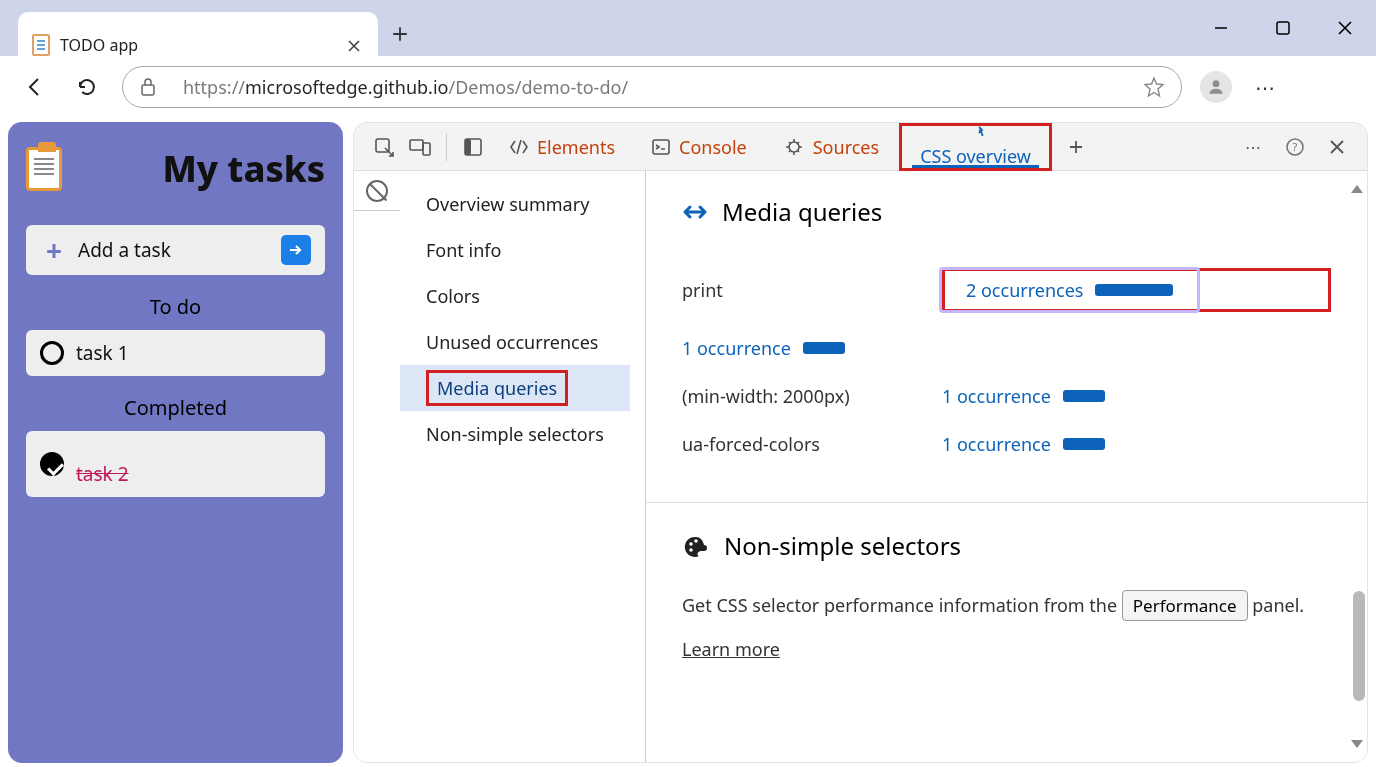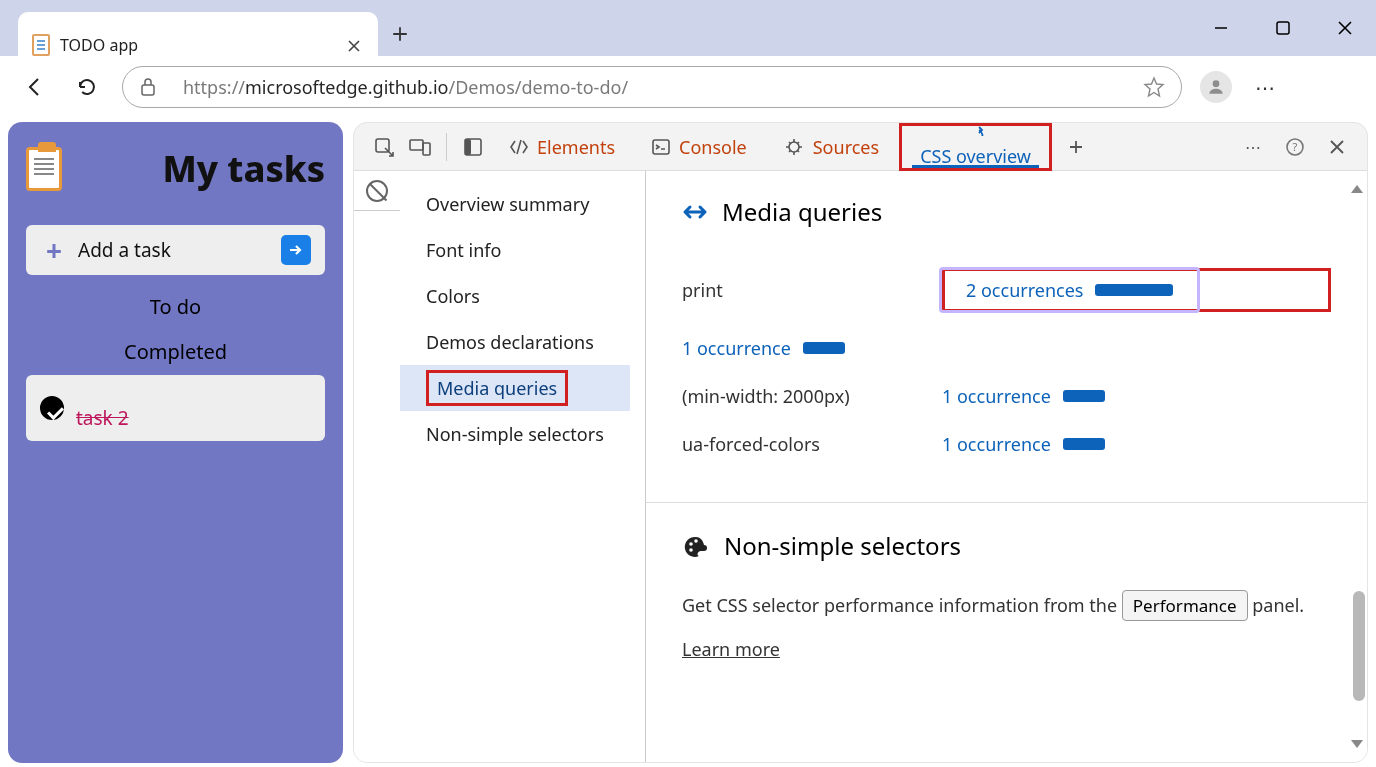--- a/index.html
+++ b/index.html
@@ -165,20 +165,24 @@
         <span class="plus">+</span>
         <span>Add a task</span>
       </span>
       <span class="go-btn">
         <svg width="18" height="18">
             <path d="M3 9 H13 M9 5 L13 9 L9 13" stroke="#fff" stroke-width="2.2" fill="none"></path>
           </svg>
       </span>
     </div>
     <div class="section-hdr">To do</div>
+    <div class="card task-card">
+      <span class="circle"></span>
+      <span class="task-text">task 1</span>
+    </div>
     <div class="section-hdr">Completed</div>
     <div class="card task-card done">
       <span class="circle"></span>
       <span class="task-text">task 2</span>
     </div>
   </div>
 
   <div class="devtools">
     <div class="dt-tabs">
       <div class="dt-icon-btn">
@@ -250,21 +254,21 @@
 
     <div class="dt-body">
       <div class="dt-side">
         <div class="dt-side-top">
           <span class="nosign"></span>
         </div>
         <div class="dt-nav">
           <div class="dt-nav-item">Overview summary</div>
           <div class="dt-nav-item">Font info</div>
           <div class="dt-nav-item">Colors</div>
-          <div class="dt-nav-item">Demos declarations</div>
+          <div class="dt-nav-item">Unused occurrences</div>
           <div class="dt-nav-item sel">
             <span class="red-box" style="padding:3px 8px;">Media queries</span>
           </div>
           <div class="dt-nav-item">Non-simple selectors</div>
         </div>
       </div>
 
       <div class="dt-main">
         <div class="sect-title">
           <svg width="26" height="20">

